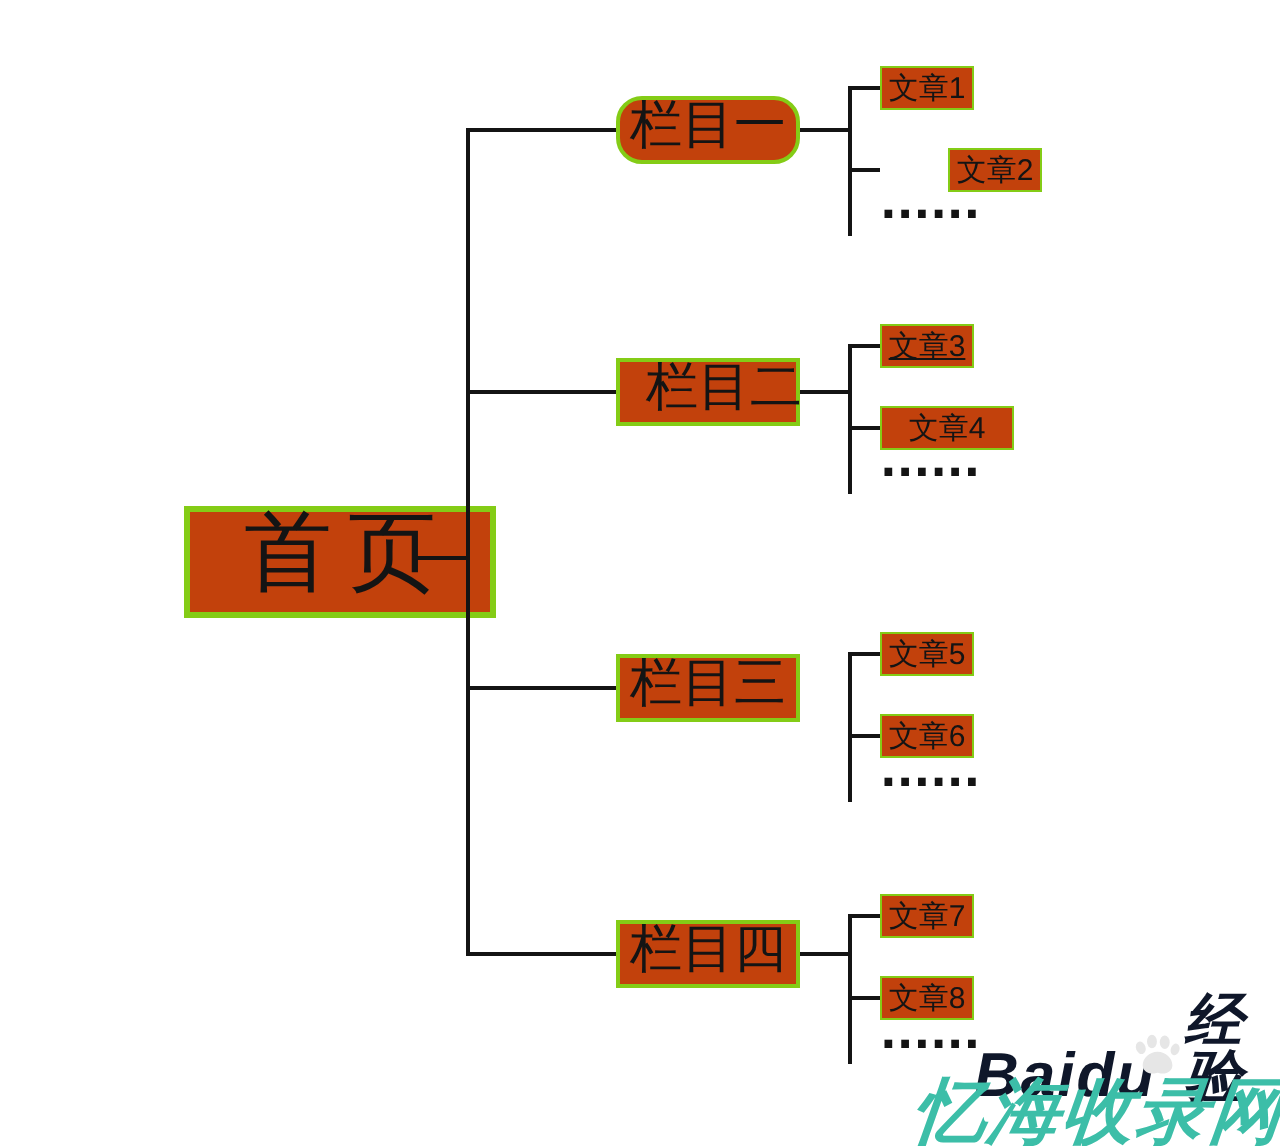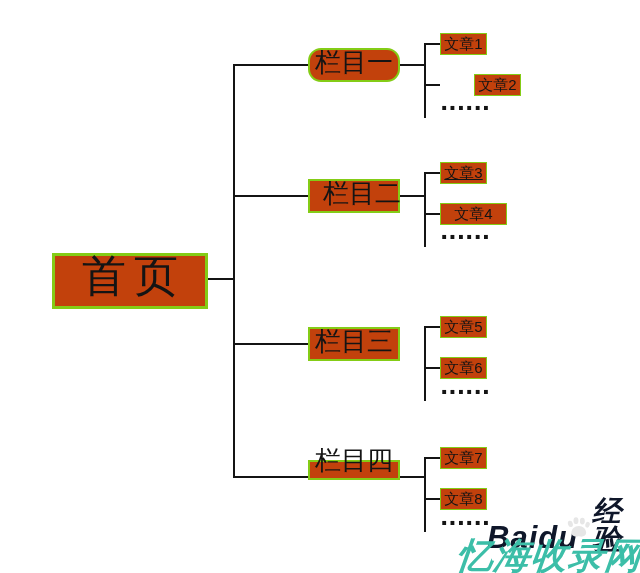--- a/index.html
+++ b/index.html
@@ -5,21 +5,21 @@
   html,body{margin:0;padding:0;background:#fff;}
   .stage{
     position:relative;width:640px;height:573px;background:#fff;overflow:hidden;
     font-family:"Liberation Sans","DejaVu Sans",sans-serif;color:#141414;
   }
   .line{position:absolute;background:#141414;}
   .box{
     position:absolute;box-sizing:border-box;background:#c2410c;border:2px solid #84cc16;
     display:flex;align-items:flex-end;justify-content:center;white-space:nowrap;
   }
-  .root{border-width:3px;font-size:44px;letter-spacing:8px;padding-left:8px;}
+  .root{border-width:3px;font-size:44px;letter-spacing:8px;padding-left:8px;margin-left:40px;}
   .col{font-size:26px;font-weight:500;}
   .art{border-width:1.5px;font-size:15px;}
   .dots{
     position:absolute;height:22px;line-height:22px;
     font-family:"DejaVu Sans",sans-serif;font-weight:bold;font-size:22px;
     letter-spacing:0;color:#141414;
   }
   .baidu-wm{
     position:absolute;left:487px;top:497px;display:flex;align-items:flex-end;
     font-weight:bold;font-style:italic;letter-spacing:1px;user-select:none;
@@ -93,21 +93,21 @@
     </div>
     <div class="line" style="left:425px;top:367px;width:15px;height:2px;"></div>
     <div class="box art" style="left:440px;top:357px;width:47px;height:22px;">
       <span>文章6</span>
     </div>
     <div class="dots" style="left:440px;top:376px;">......</div>
   </div>
 
   <div>
     <div class="line" style="left:234px;top:476px;width:74px;height:2px;"></div>
-    <div class="box col" style="left:308px;top:460px;width:92px;height:20px;">
+    <div class="box col" style="left:308px;top:460px;width:92px;height:34px;">
       <span>栏目四</span>
     </div>
     <div class="line" style="left:400px;top:476px;width:25px;height:2px;"></div>
     <div class="line" style="left:424px;top:457px;width:2px;height:75px;"></div>
     <div class="line" style="left:425px;top:457px;width:15px;height:2px;"></div>
     <div class="box art" style="left:440px;top:447px;width:47px;height:22px;">
       <span>文章7</span>
     </div>
     <div class="line" style="left:425px;top:498px;width:15px;height:2px;"></div>
     <div class="box art" style="left:440px;top:488px;width:47px;height:22px;">

